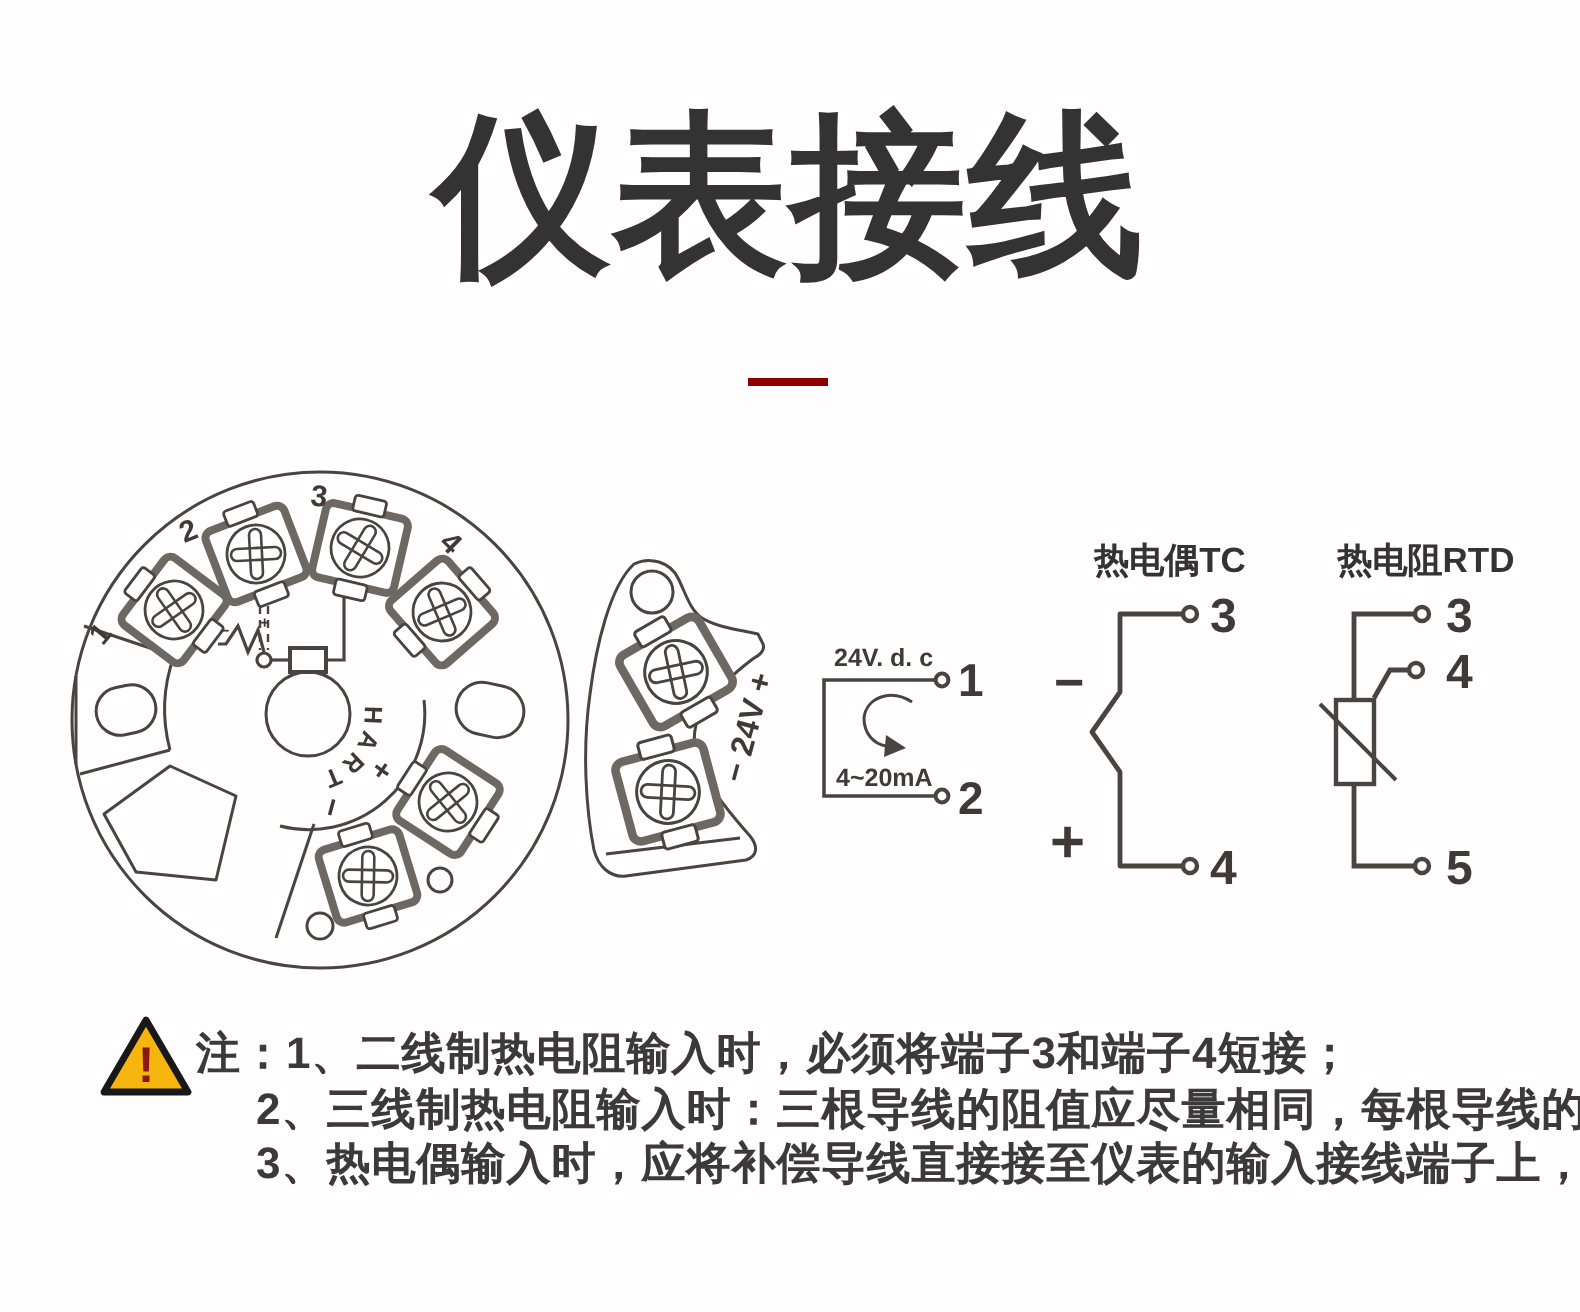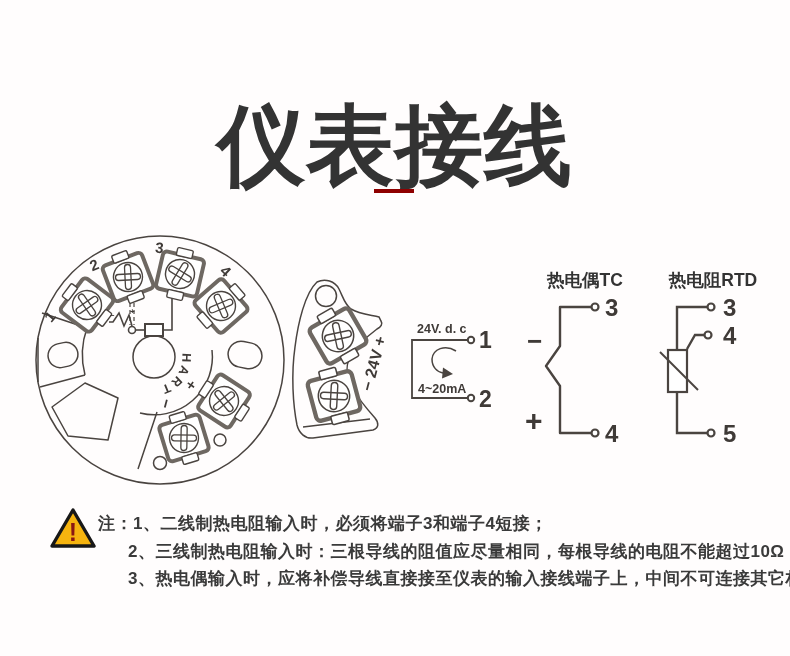--- a/index.html
+++ b/index.html
@@ -2,31 +2,31 @@
 <html><head>
 <meta charset="utf-8">
 <style>
   * { margin:0; padding:0; box-sizing:border-box; }
   html,body { width:790px; height:656px; background:#fffdfd; overflow:hidden;
               font-family:"Liberation Sans", sans-serif; }
   .page { position:relative; width:790px; height:656px; background:#fffdfd; }
 
   .title { position:absolute; left:0; top:50px; width:790px; text-align:center;
            font-size:88px; font-weight:900; color:#333333; letter-spacing:1px;
-           line-height:1.1; font-family:"Liberation Sans", sans-serif;margin-top:48px; }
+           line-height:1.1; font-family:"Liberation Sans", sans-serif; }
   .title-underline { position:absolute; left:374px; top:189px; width:40px; height:4px;
                      background:#8e0000; }
 
   .diagram { position:absolute; }
   svg text { font-family:"Liberation Sans", sans-serif; }
   .num { fill:#3f3a37; font-weight:bold; }
   .cjk { fill:#333333; font-weight:600; }
 
   .notes { position:absolute; left:0; top:0; width:790px; height:656px; }
-  .note-line { position:absolute; font-size:17px; font-weight:600; color:#3a3a3a;
+  .note-line { position:absolute; font-size:22px; font-weight:600; color:#3a3a3a;
                white-space:nowrap; letter-spacing:0.5px; }
   .nl0 { left:98px;  top:512px; }
   .nl1 { left:128px; top:540px; }
   .nl2 { left:128px; top:567px; }
   .nl3 { left:78px;  top:590px; }
   .warn { position:absolute; left:50px; top:507px; }
 </style>
 </head>
 <body>
 

